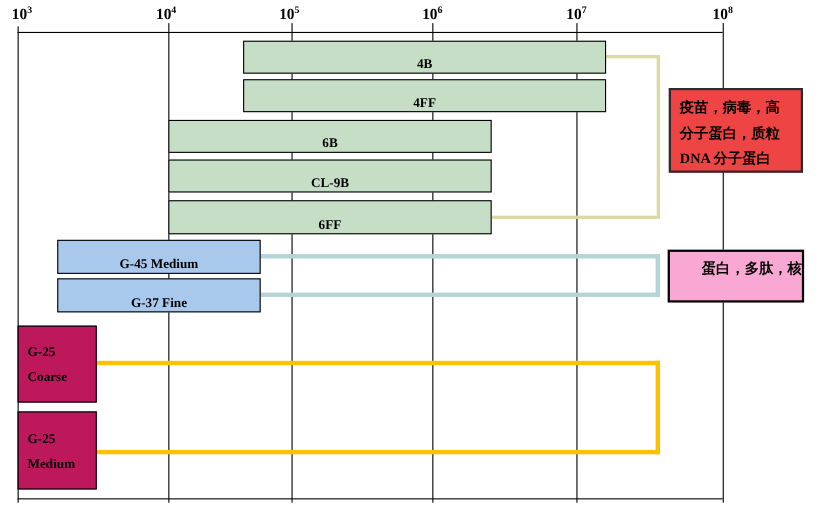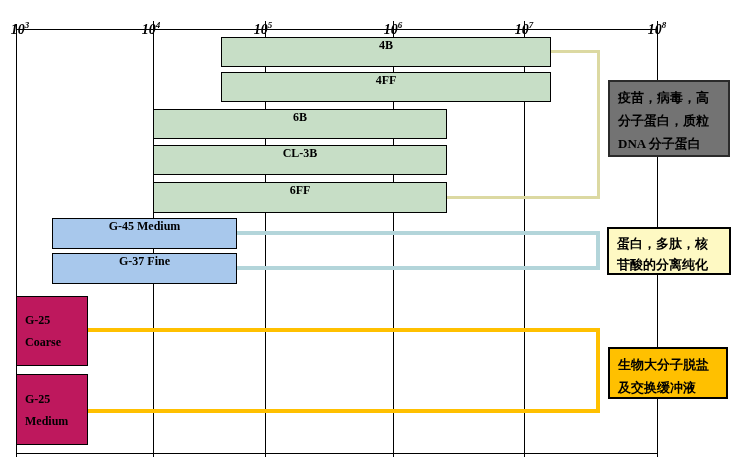--- a/index.html
+++ b/index.html
@@ -3,41 +3,41 @@
 <meta charset="utf-8">
 <style>
   html,body{margin:0;padding:0;background:#fff;}
   .canvas{
     position:relative;width:745px;height:471px;background:#fff;overflow:hidden;
     font-family:"Liberation Serif","DejaVu Serif",serif;font-weight:bold;color:#000;
   }
   *{box-sizing:border-box;}
   .vline{position:absolute;width:1px;background:#000;z-index:1;}
   .hline{position:absolute;height:1px;background:#000;z-index:1;}
-  .axlabel{position:absolute;top:20px;font-size:14px;font-weight:bold;transform:translateX(-50%);z-index:2;white-space:nowrap;font-style:italic;}
+  .axlabel{position:absolute;top:4px;font-size:14px;font-weight:bold;transform:translateX(-50%);z-index:2;white-space:nowrap;}
   .axlabel sup{font-size:9px;}
   .seg{position:absolute;z-index:2;}
   .seg.tan{background:#DCD9A2;}
   .seg.teal{background:#B3D5DA;}
   .seg.yellow{background:#FFC000;}
   .bar{
     position:absolute;border:1px solid #000;z-index:3;
-    display:flex;align-items:flex-start;justify-content:center;
+    display:flex;align-items:flex-end;justify-content:center;
     font-size:12px;font-weight:bold;white-space:nowrap;
   }
   .bar.green{background:#C7DEC6;}
   .bar.blue{background:#A8C8EC;}
   .bar.gold{background:#be185d;}
   .bar.tall{flex-direction:column;align-items:flex-start;justify-content:center;padding-left:8px;line-height:22px;}
   .note{
     position:absolute;z-index:4;border:2px solid #2b2b2b;
     padding:4px 0 0 8px;font-size:13px;font-weight:bold;white-space:nowrap;
   }
-  .note.green{background:#737373;line-height:23px;}
-  .note.blue{background:#fef9c3;border-color:#000;line-height:21px;}
+  .note.green{background:#ef4444;line-height:23px;}
+  .note.blue{background:#f9a8d4;border-color:#000;line-height:21px;text-align:right;}
   .note.gold{background:#FFC000;border-color:#000;line-height:23px;}
 </style>
 </head>
 <body>
 
 <div class="canvas">
 
   <div class="vline" style="left:16px;top:24px;height:433px"></div>
   <div class="vline" style="left:153px;top:21px;height:436px"></div>
   <div class="vline" style="left:265px;top:21px;height:436px"></div>
@@ -70,21 +70,21 @@
   <div class="bar green" style="left:221px;top:37px;width:330px;height:30px">
       <span>4B</span>
     </div>
   <div class="bar green" style="left:221px;top:72px;width:330px;height:30px">
       <span>4FF</span>
     </div>
   <div class="bar green" style="left:153px;top:109px;width:294px;height:30px">
       <span>6B</span>
     </div>
   <div class="bar green" style="left:153px;top:145px;width:294px;height:30px">
-      <span>CL-3B</span>
+      <span>CL-9B</span>
     </div>
   <div class="bar green" style="left:153px;top:182px;width:294px;height:31px">
       <span>6FF</span>
     </div>
 
   <div class="bar blue" style="left:52px;top:218px;width:185px;height:31px">
       <span>G-45 Medium</span>
     </div>
   <div class="bar blue" style="left:52px;top:253px;width:185px;height:31px">
       <span>G-37 Fine</span>
@@ -99,20 +99,15 @@
     <div>Medium</div>
   </div>
 
   <div class="note green" style="left:608px;top:80px;width:122px;height:77px">
     <div>疫苗，病毒，高</div>
     <div>分子蛋白，质粒</div>
     <div>DNA 分子蛋白</div>
   </div>
   <div class="note blue" style="left:607px;top:227px;width:124px;height:48px">
     <div>蛋白，多肽，核</div>
-    <div>苷酸的分离纯化</div>
-  </div>
-  <div class="note gold" style="left:608px;top:347px;width:120px;height:52px">
-    <div>生物大分子脱盐</div>
-    <div>及交换缓冲液</div>
   </div>
 
 </div>
 
 </body></html>

